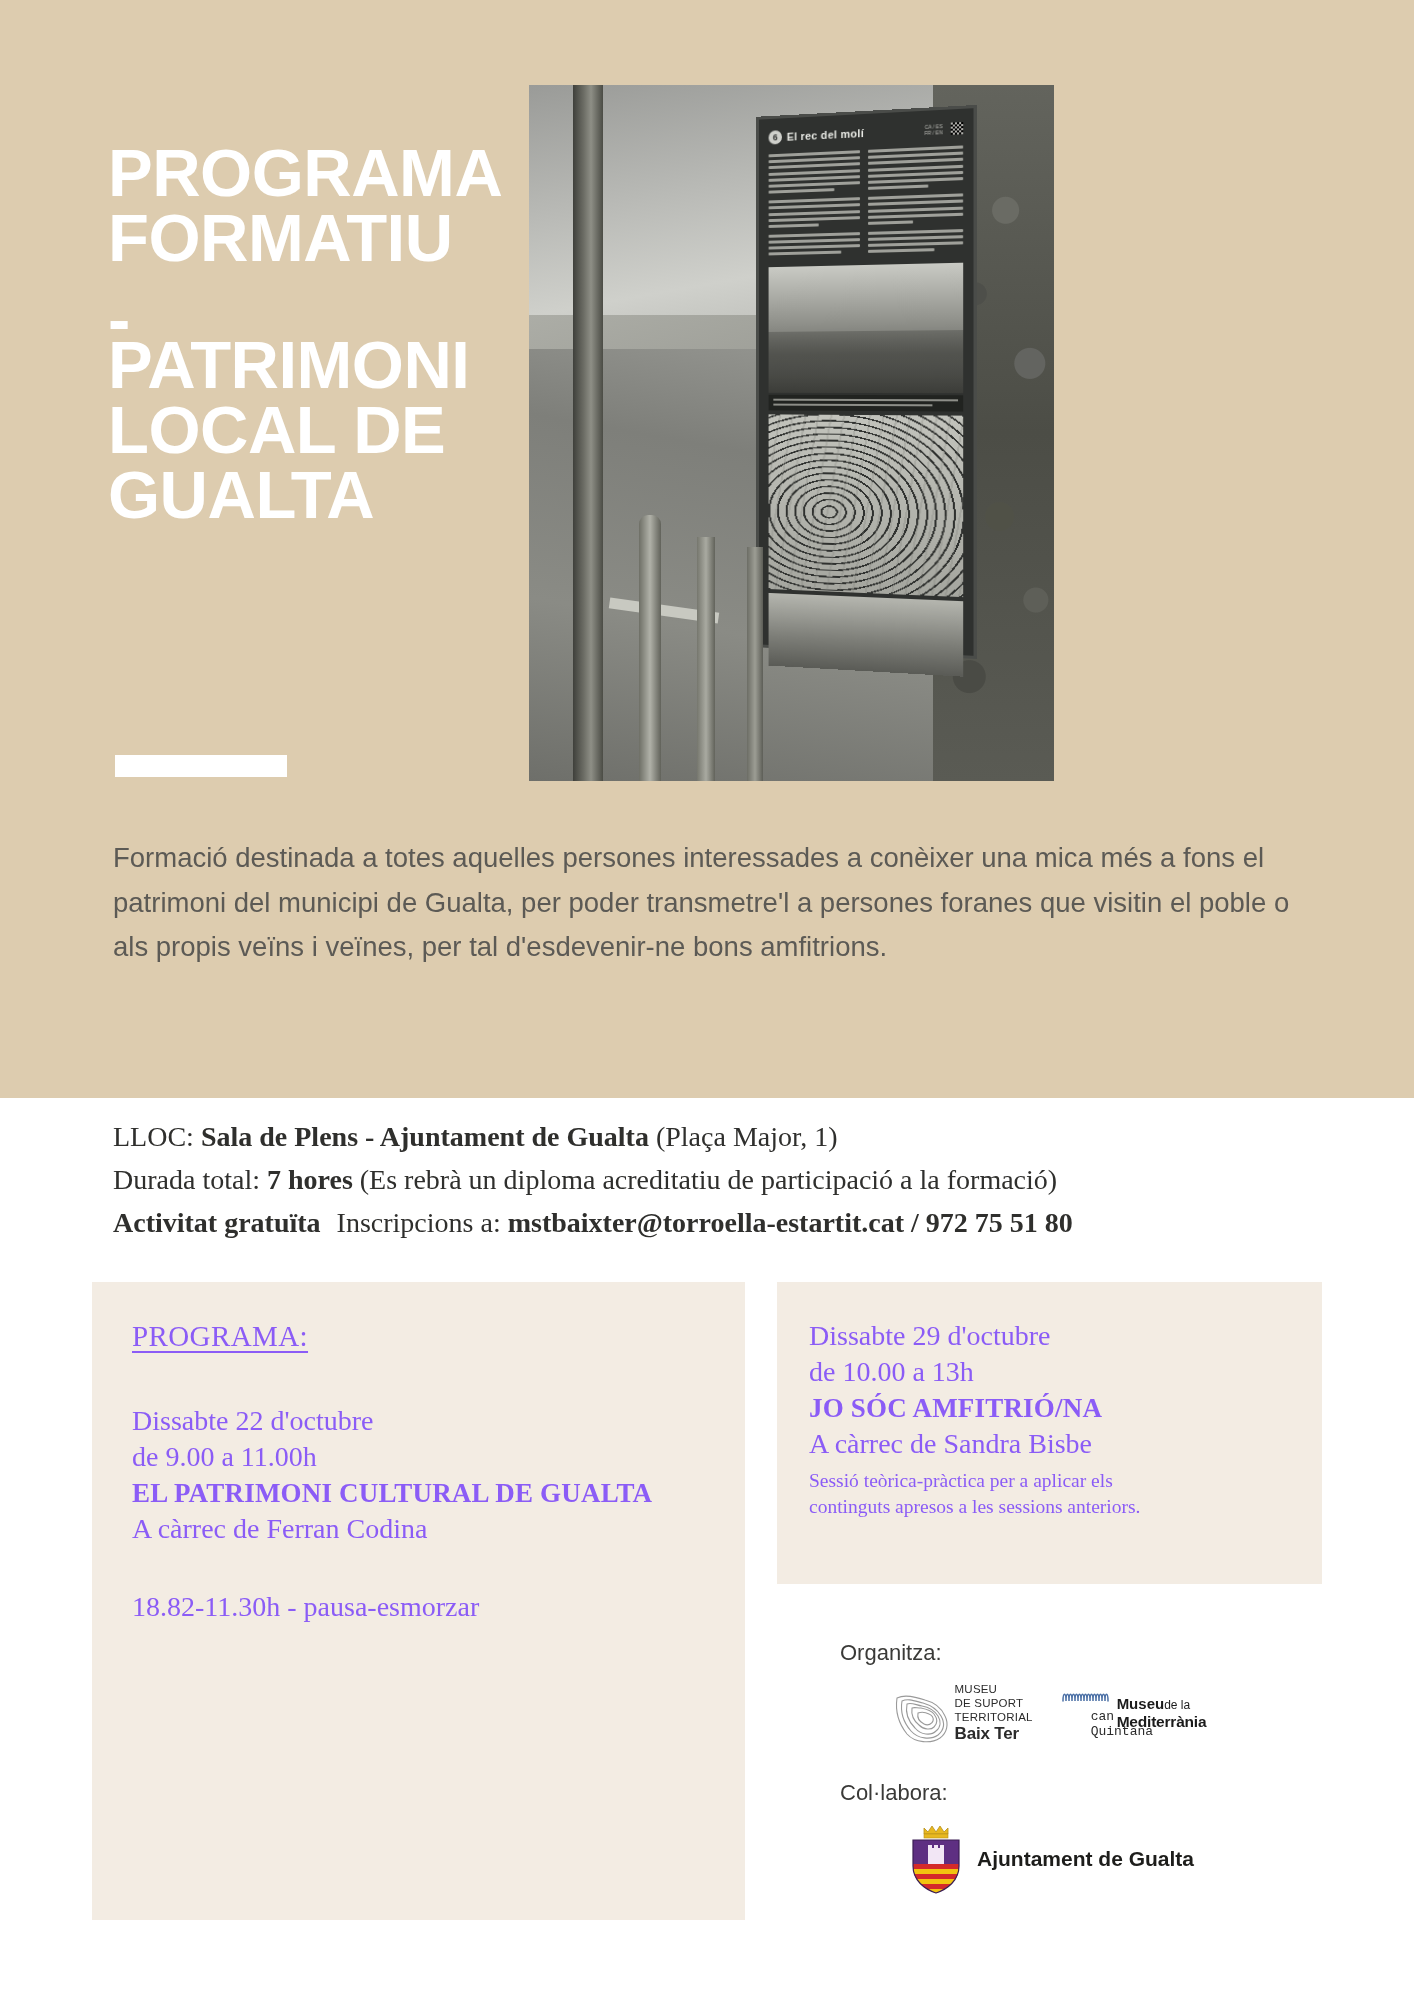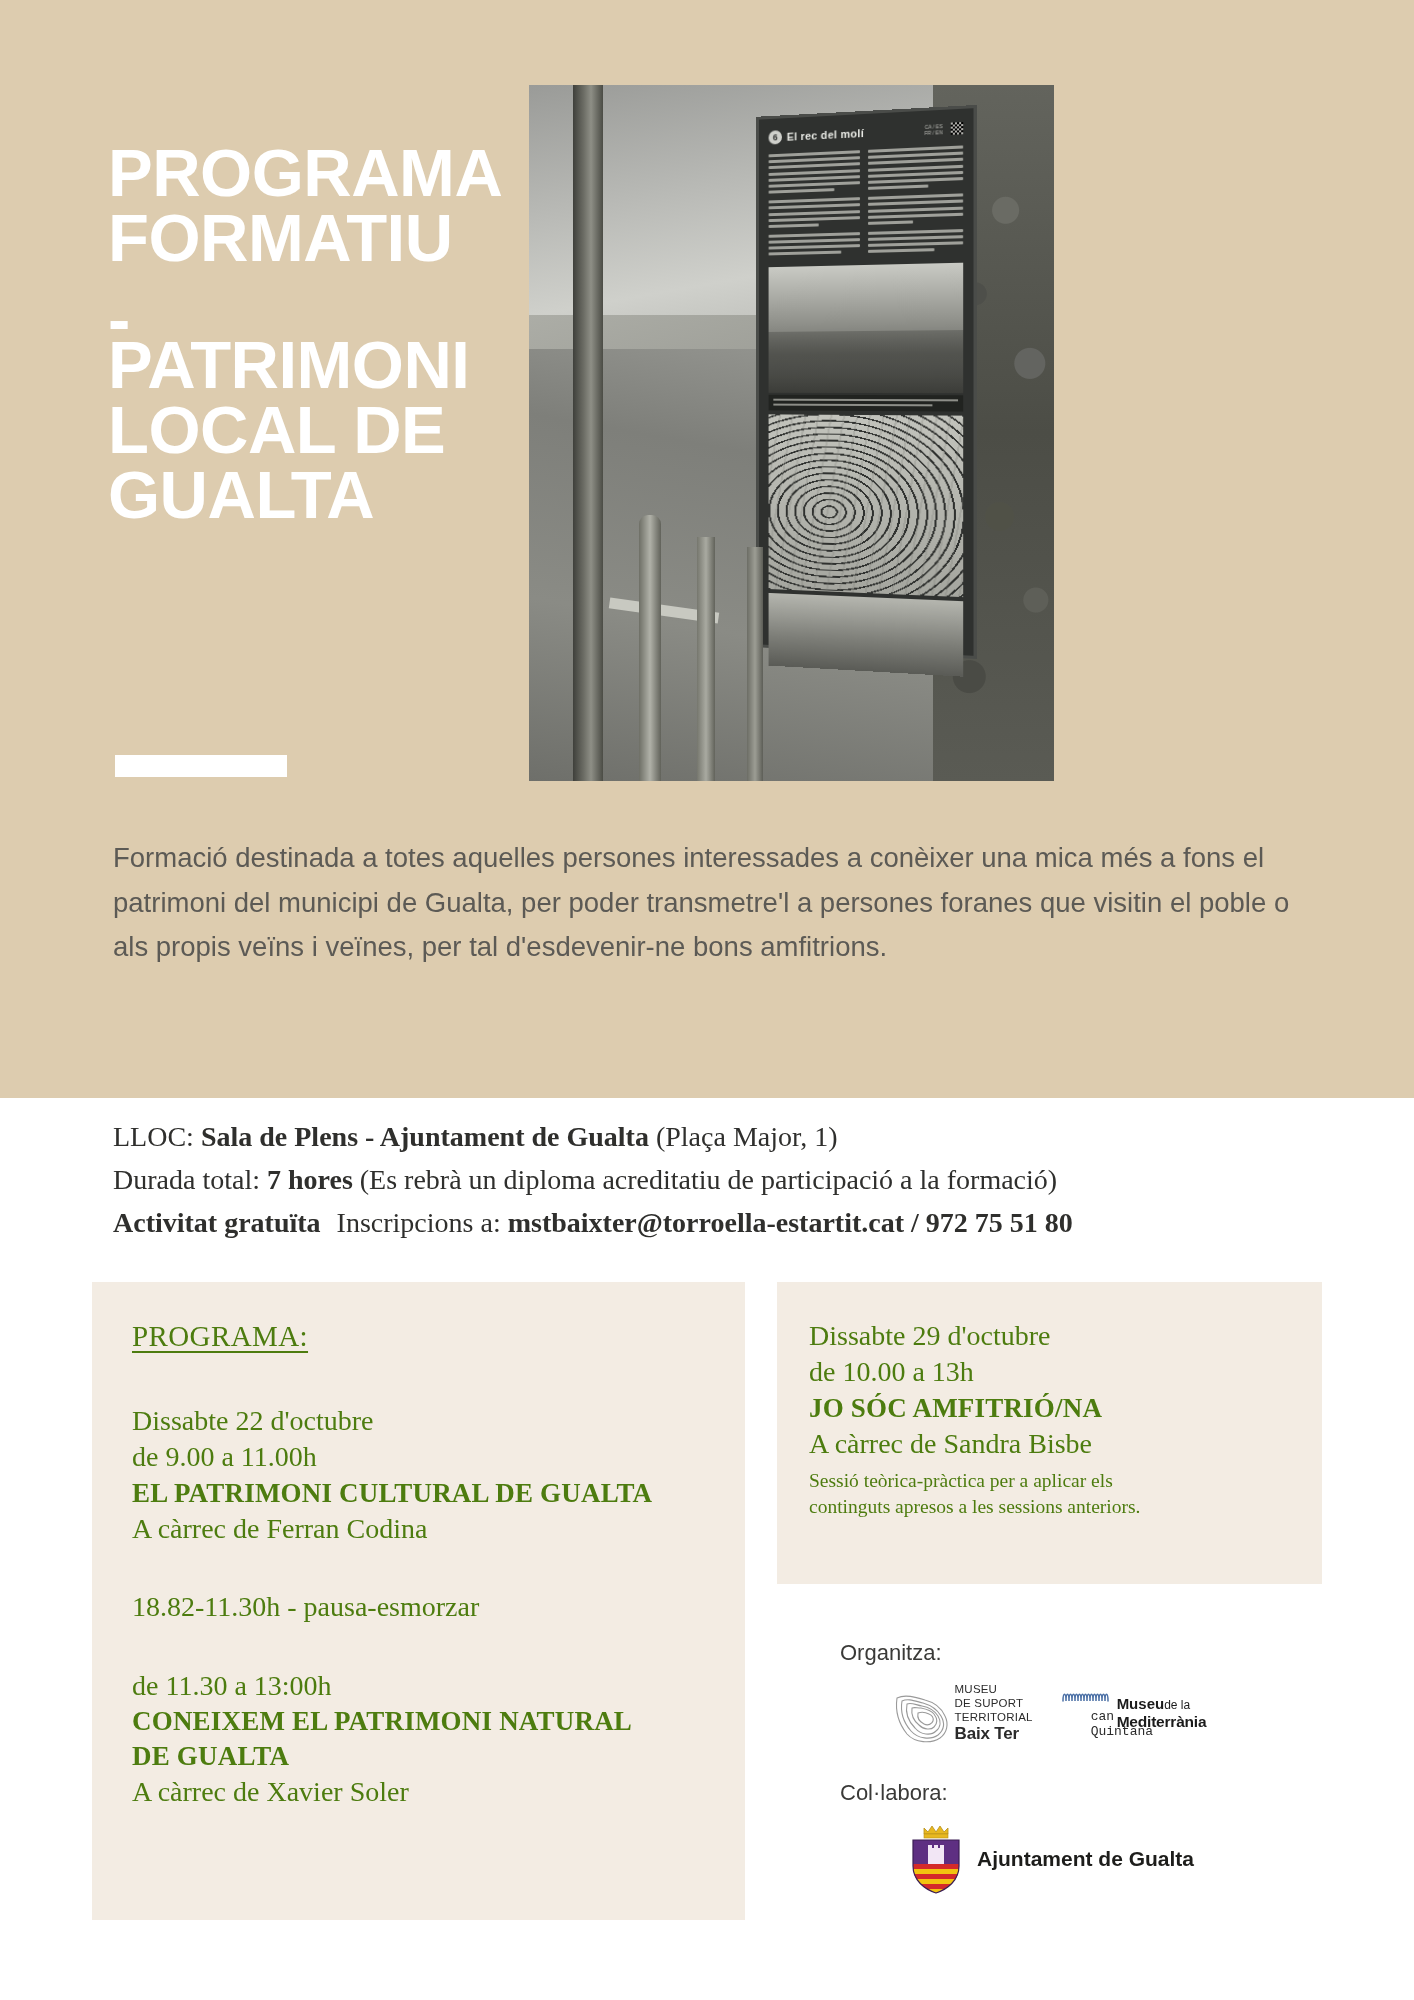--- a/index.html
+++ b/index.html
@@ -196,21 +196,21 @@
   }
   .details .row { white-space: nowrap; }
   .details b { font-weight: 700; }
   .details .gap { display: inline-block; width: 16px; }
 
   
   .box {
     position: absolute;
     background: #f3ece3;
     font-family: "Liberation Serif", serif;
-    color: #4d7c0f;
+    color: #8b5cf6;
   }
   .box-left {
     left: 92px; top: 1282px;
     width: 653px; height: 638px;
     padding: 38px 40px;
   }
   .box-right {
     left: 777px; top: 1282px;
     width: 545px; height: 302px;
     padding: 36px 32px;
@@ -394,26 +394,20 @@
     <div class="ln-reg">Dissabte 22 d'octubre</div>
     <div class="ln-reg">de 9.00 a 11.00h</div>
     <div class="ln-bold">EL PATRIMONI CULTURAL DE GUALTA</div>
     <div class="ln-reg">A càrrec de Ferran Codina</div>
   </div>
 
   <div class="blk">
     <div class="ln-reg">18.82-11.30h - pausa-esmorzar</div>
   </div>
 
-  <div class="blk">
-    <div class="ln-reg">de 11.30 a 13:00h</div>
-    <div class="ln-bold">CONEIXEM EL PATRIMONI NATURAL</div>
-    <div class="ln-bold">DE GUALTA</div>
-    <div class="ln-reg">A càrrec de Xavier Soler</div>
-  </div>
 </div>
 
 <div class="box box-right">
   <div class="ln-reg">Dissabte 29 d'octubre</div>
   <div class="ln-reg">de 10.00 a 13h</div>
   <div class="ln-bold">JO SÓC AMFITRIÓ/NA</div>
   <div class="ln-reg">A càrrec de Sandra Bisbe</div>
   <div class="ln-small" style="margin-top:6px">Sessió teòrica-pràctica per a aplicar els</div>
   <div class="ln-small">continguts apresos a les sessions anteriors.</div>
 </div>

